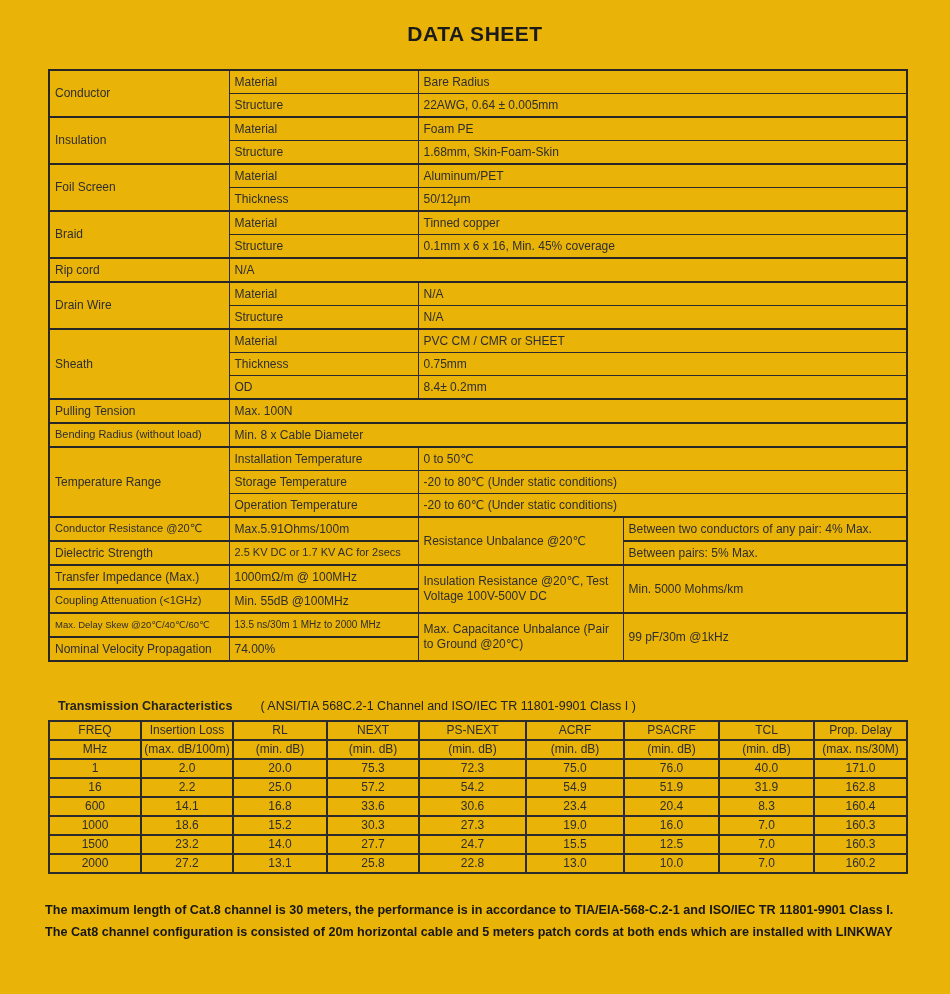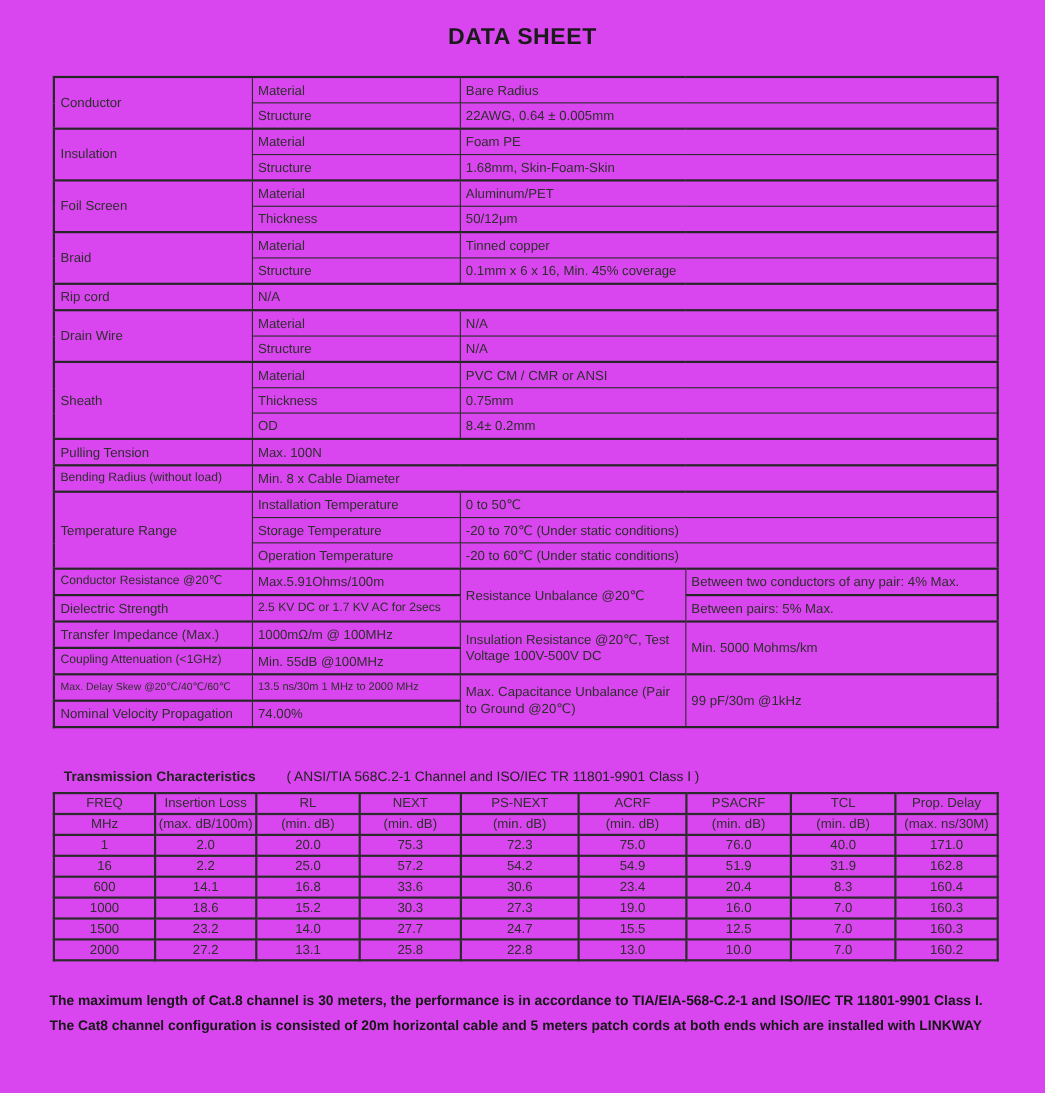--- a/index.html
+++ b/index.html
@@ -1,17 +1,17 @@
 <!DOCTYPE html>
 <html><head>
 <meta charset="utf-8">
 <style>
   html,body{margin:0;padding:0;background:#ffffff;}
   body{width:950px;font-family:"Liberation Sans","DejaVu Sans",sans-serif;color:#2e2e2e;}
-  .page{position:relative;width:950px;height:994px;background:#d946ef;overflow:hidden;}
+  .page{position:relative;width:950px;height:994px;background:#eab308;overflow:hidden;}
   .doc-title{margin:0;padding-top:22px;text-align:center;font-size:21px;font-weight:bold;
              letter-spacing:.5px;color:#1b1b1b;}
   .content{margin-left:48px;width:692px;}
 
   
   table.spec{border-collapse:collapse;table-layout:fixed;width:858px;margin-top:23px;
              border:2px solid #262626;}
   table.spec td{border:1px solid #2b2b2b;height:22px;padding:0 5px;font-size:12px;
                 line-height:1.2;vertical-align:middle;overflow:hidden;white-space:nowrap;}
   table.spec td.wrap{white-space:normal;line-height:1.25;}
@@ -101,21 +101,21 @@
           <td colspan="2">N/A</td>
         </tr>
         <tr>
           <td>Structure</td>
           <td colspan="2">N/A</td>
         </tr>
 
         <tr class="sec">
           <td rowspan="3">Sheath</td>
           <td>Material</td>
-          <td colspan="2">PVC CM / CMR or ANSI</td>
+          <td colspan="2">PVC CM / CMR or SHEET</td>
         </tr>
         <tr>
           <td>Thickness</td>
           <td colspan="2">0.75mm</td>
         </tr>
         <tr>
           <td>OD</td>
           <td colspan="2">8.4± 0.2mm</td>
         </tr>
 
@@ -129,21 +129,21 @@
           <td colspan="3">Min. 8 x Cable Diameter</td>
         </tr>
 
         <tr class="sec">
           <td rowspan="3">Temperature Range</td>
           <td>Installation Temperature</td>
           <td colspan="2">0 to 50℃</td>
         </tr>
         <tr>
           <td>Storage Temperature</td>
-          <td colspan="2">-20 to 70℃ (Under static conditions)</td>
+          <td colspan="2">-20 to 80℃ (Under static conditions)</td>
         </tr>
         <tr>
           <td>Operation Temperature</td>
           <td colspan="2">-20 to 60℃ (Under static conditions)</td>
         </tr>
 
         <tr class="sec">
           <td class="f11">Conductor Resistance @20℃</td>
           <td>Max.5.91Ohms/100m</td>
           <td rowspan="2" class="wrap">Resistance Unbalance @20℃</td>

